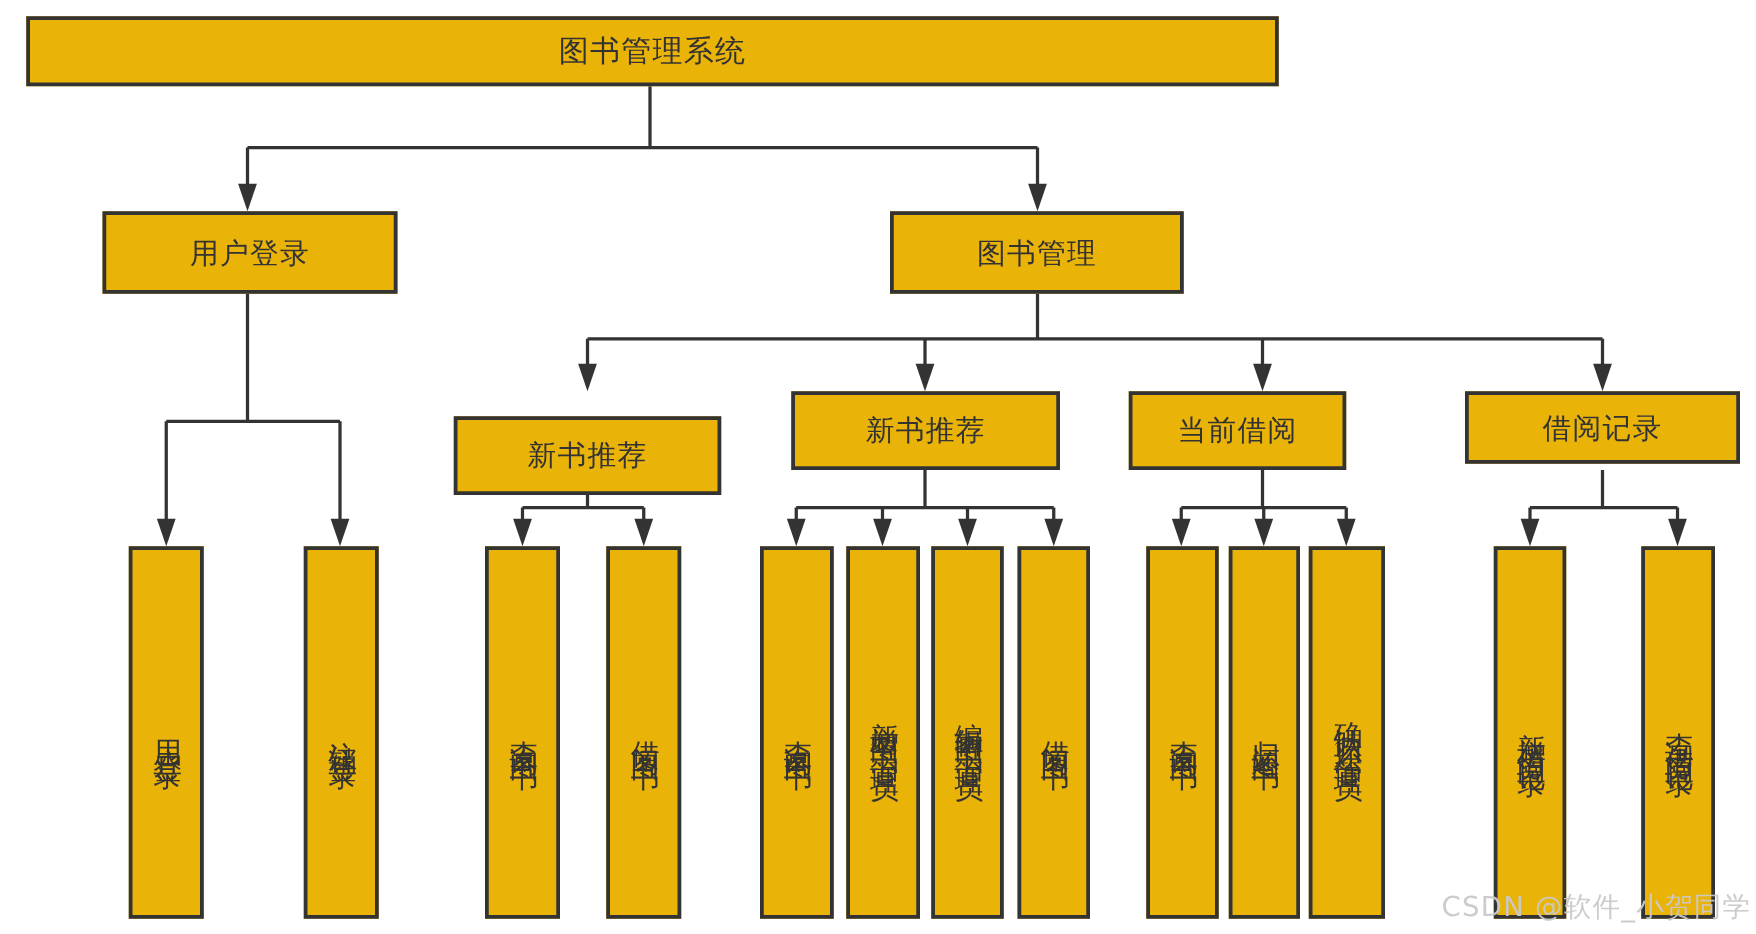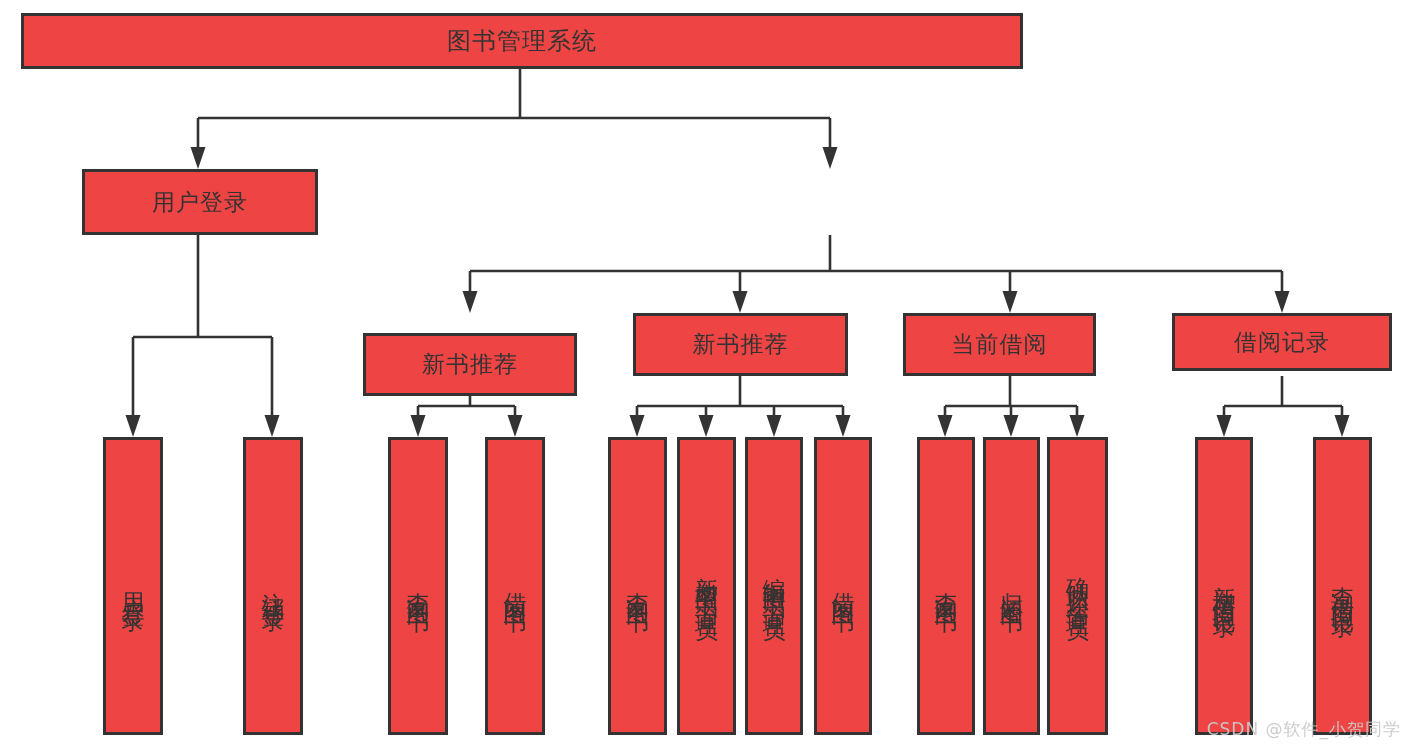--- a/index.html
+++ b/index.html
@@ -13,21 +13,21 @@
   }
   #connectors {
     position: absolute;
     left: 0; top: 0;
     width: 1405px; height: 747px;
     z-index: 1;
   }
   .node {
     position: absolute;
     box-sizing: border-box;
-    background: #ef4444;
+    background: #eab308;
     border: 3px solid #333333;
     color: #333333;
     display: flex;
     align-items: center;
     justify-content: center;
     z-index: 2;
     font-size: 23px;
     letter-spacing: 1px;
     white-space: nowrap;
   }
@@ -37,21 +37,21 @@
     text-orientation: mixed;
     letter-spacing: 6px;
     font-size: 23px;
     line-height: 1;
   }
   #watermark {
     position: absolute;
     right: 4px;
     bottom: 6px;
     z-index: 5;
-    font-size: 17px;
+    font-size: 22px;
     color: rgba(201,201,201,0.95);
     letter-spacing: 1px;
     white-space: nowrap;
   }
 </style>
 </head>
 <body>
 
 <div id="canvas">
 
@@ -84,24 +84,25 @@
       <polygon points="1003.5,415 1018.5,415 1011,437"></polygon>
       <polygon points="1069.5,415 1084.5,415 1077,437"></polygon>
       <polygon points="1216.5,415 1231.5,415 1224,437"></polygon>
       <polygon points="1334.5,415 1349.5,415 1342,437"></polygon>
     </g>
   </svg>
 
   <div class="node root" style="left:21px; top:13px; width:1002px; height:56px;">图书管理系统</div>
 
   <div class="node" style="left:82px; top:169px; width:236px; height:66px;">用户登录</div>
+  <div class="node" style="left:712px; top:169px; width:235px; height:66px;">图书管理</div>
 
   <div class="node" style="left:363px; top:313px; width:214px; height:63px;margin-top:20px;">新书推荐</div>
   <div class="node" style="left:633px; top:313px; width:215px; height:63px;">新书推荐</div>
-  <div class="node" style="left:903px; top:313px; width:193px; height:63px;">当前借阅</div>
+  <div class="node" style="left:903px; top:313px; width:174px; height:63px;">当前借阅</div>
   <div class="node" style="left:1172px; top:313px; width:220px; height:58px;">借阅记录</div>
 
   <div class="node leaf" style="left:103px; top:437px; width:60px; height:298px;">用户登录</div>
   <div class="node leaf" style="left:243px; top:437px; width:60px; height:298px;">注销登录</div>
 
   <div class="node leaf" style="left:388px; top:437px; width:60px; height:298px;">查询图书</div>
   <div class="node leaf" style="left:485px; top:437px; width:60px; height:298px;">借阅图书</div>
 
   <div class="node leaf" style="left:608px; top:437px; width:59px; height:298px;">查询图书</div>
   <div class="node leaf" style="left:677px; top:437px; width:59px; height:298px;">新增图书（管理员）</div>

